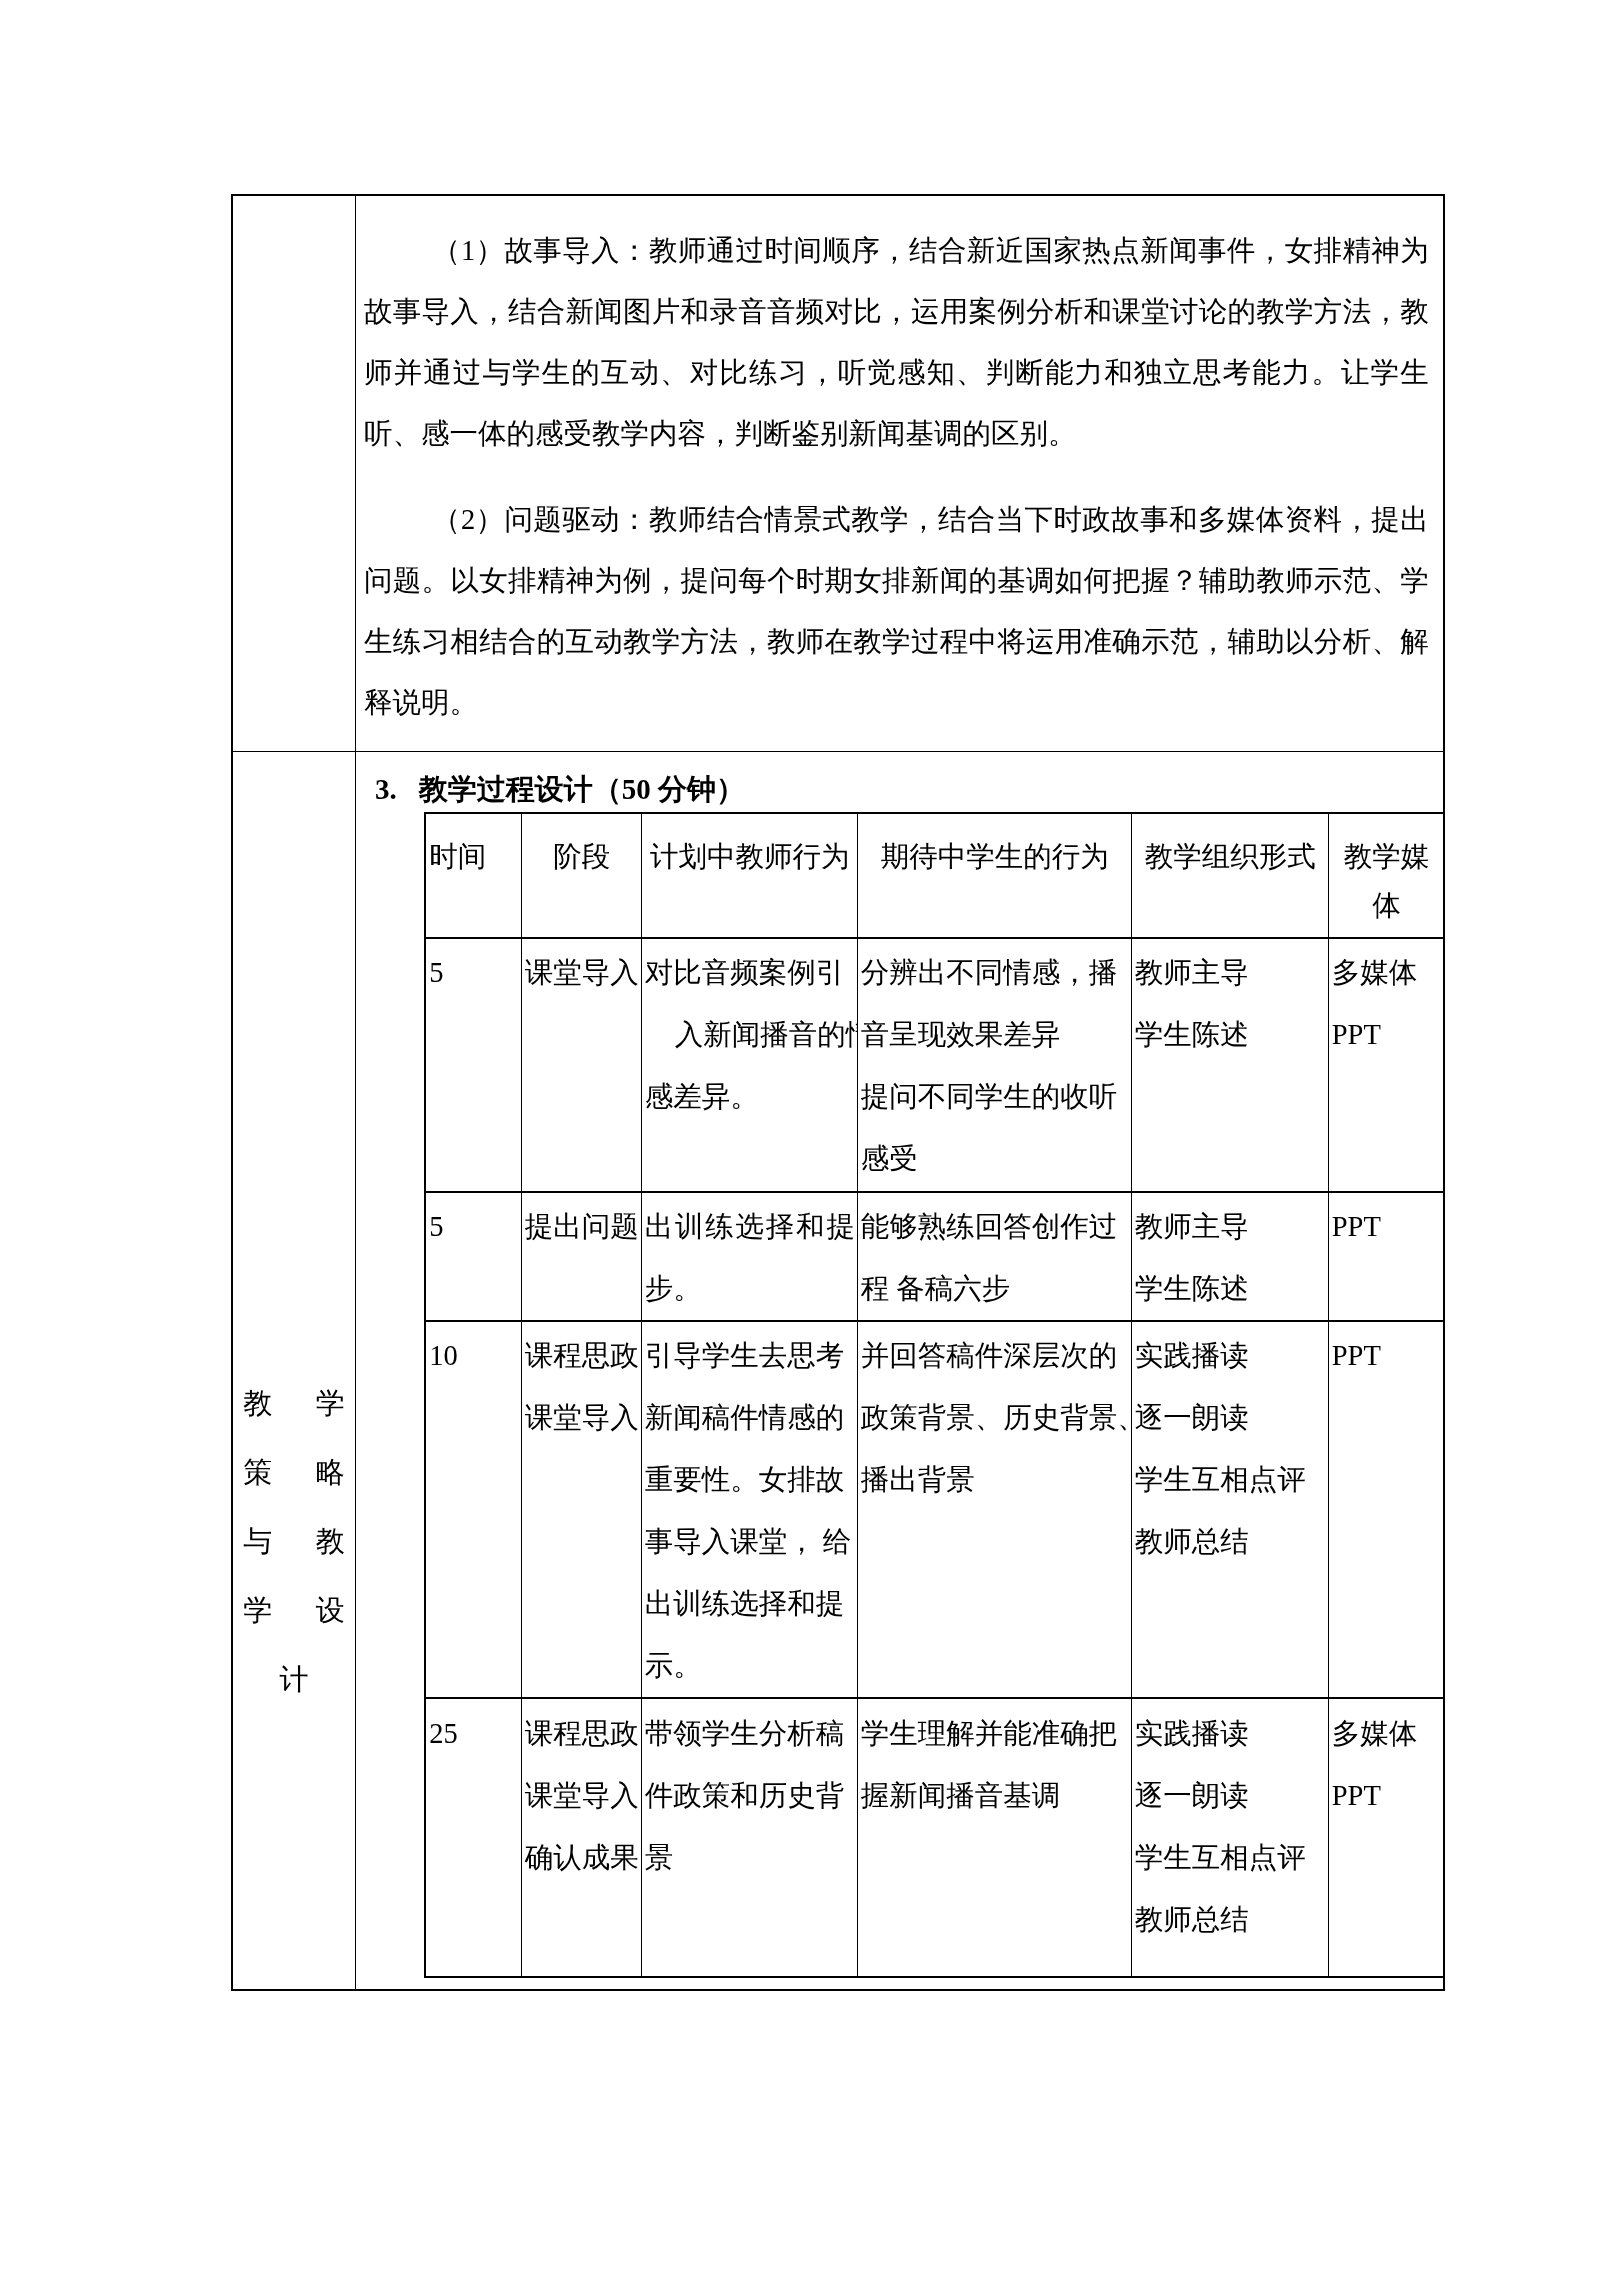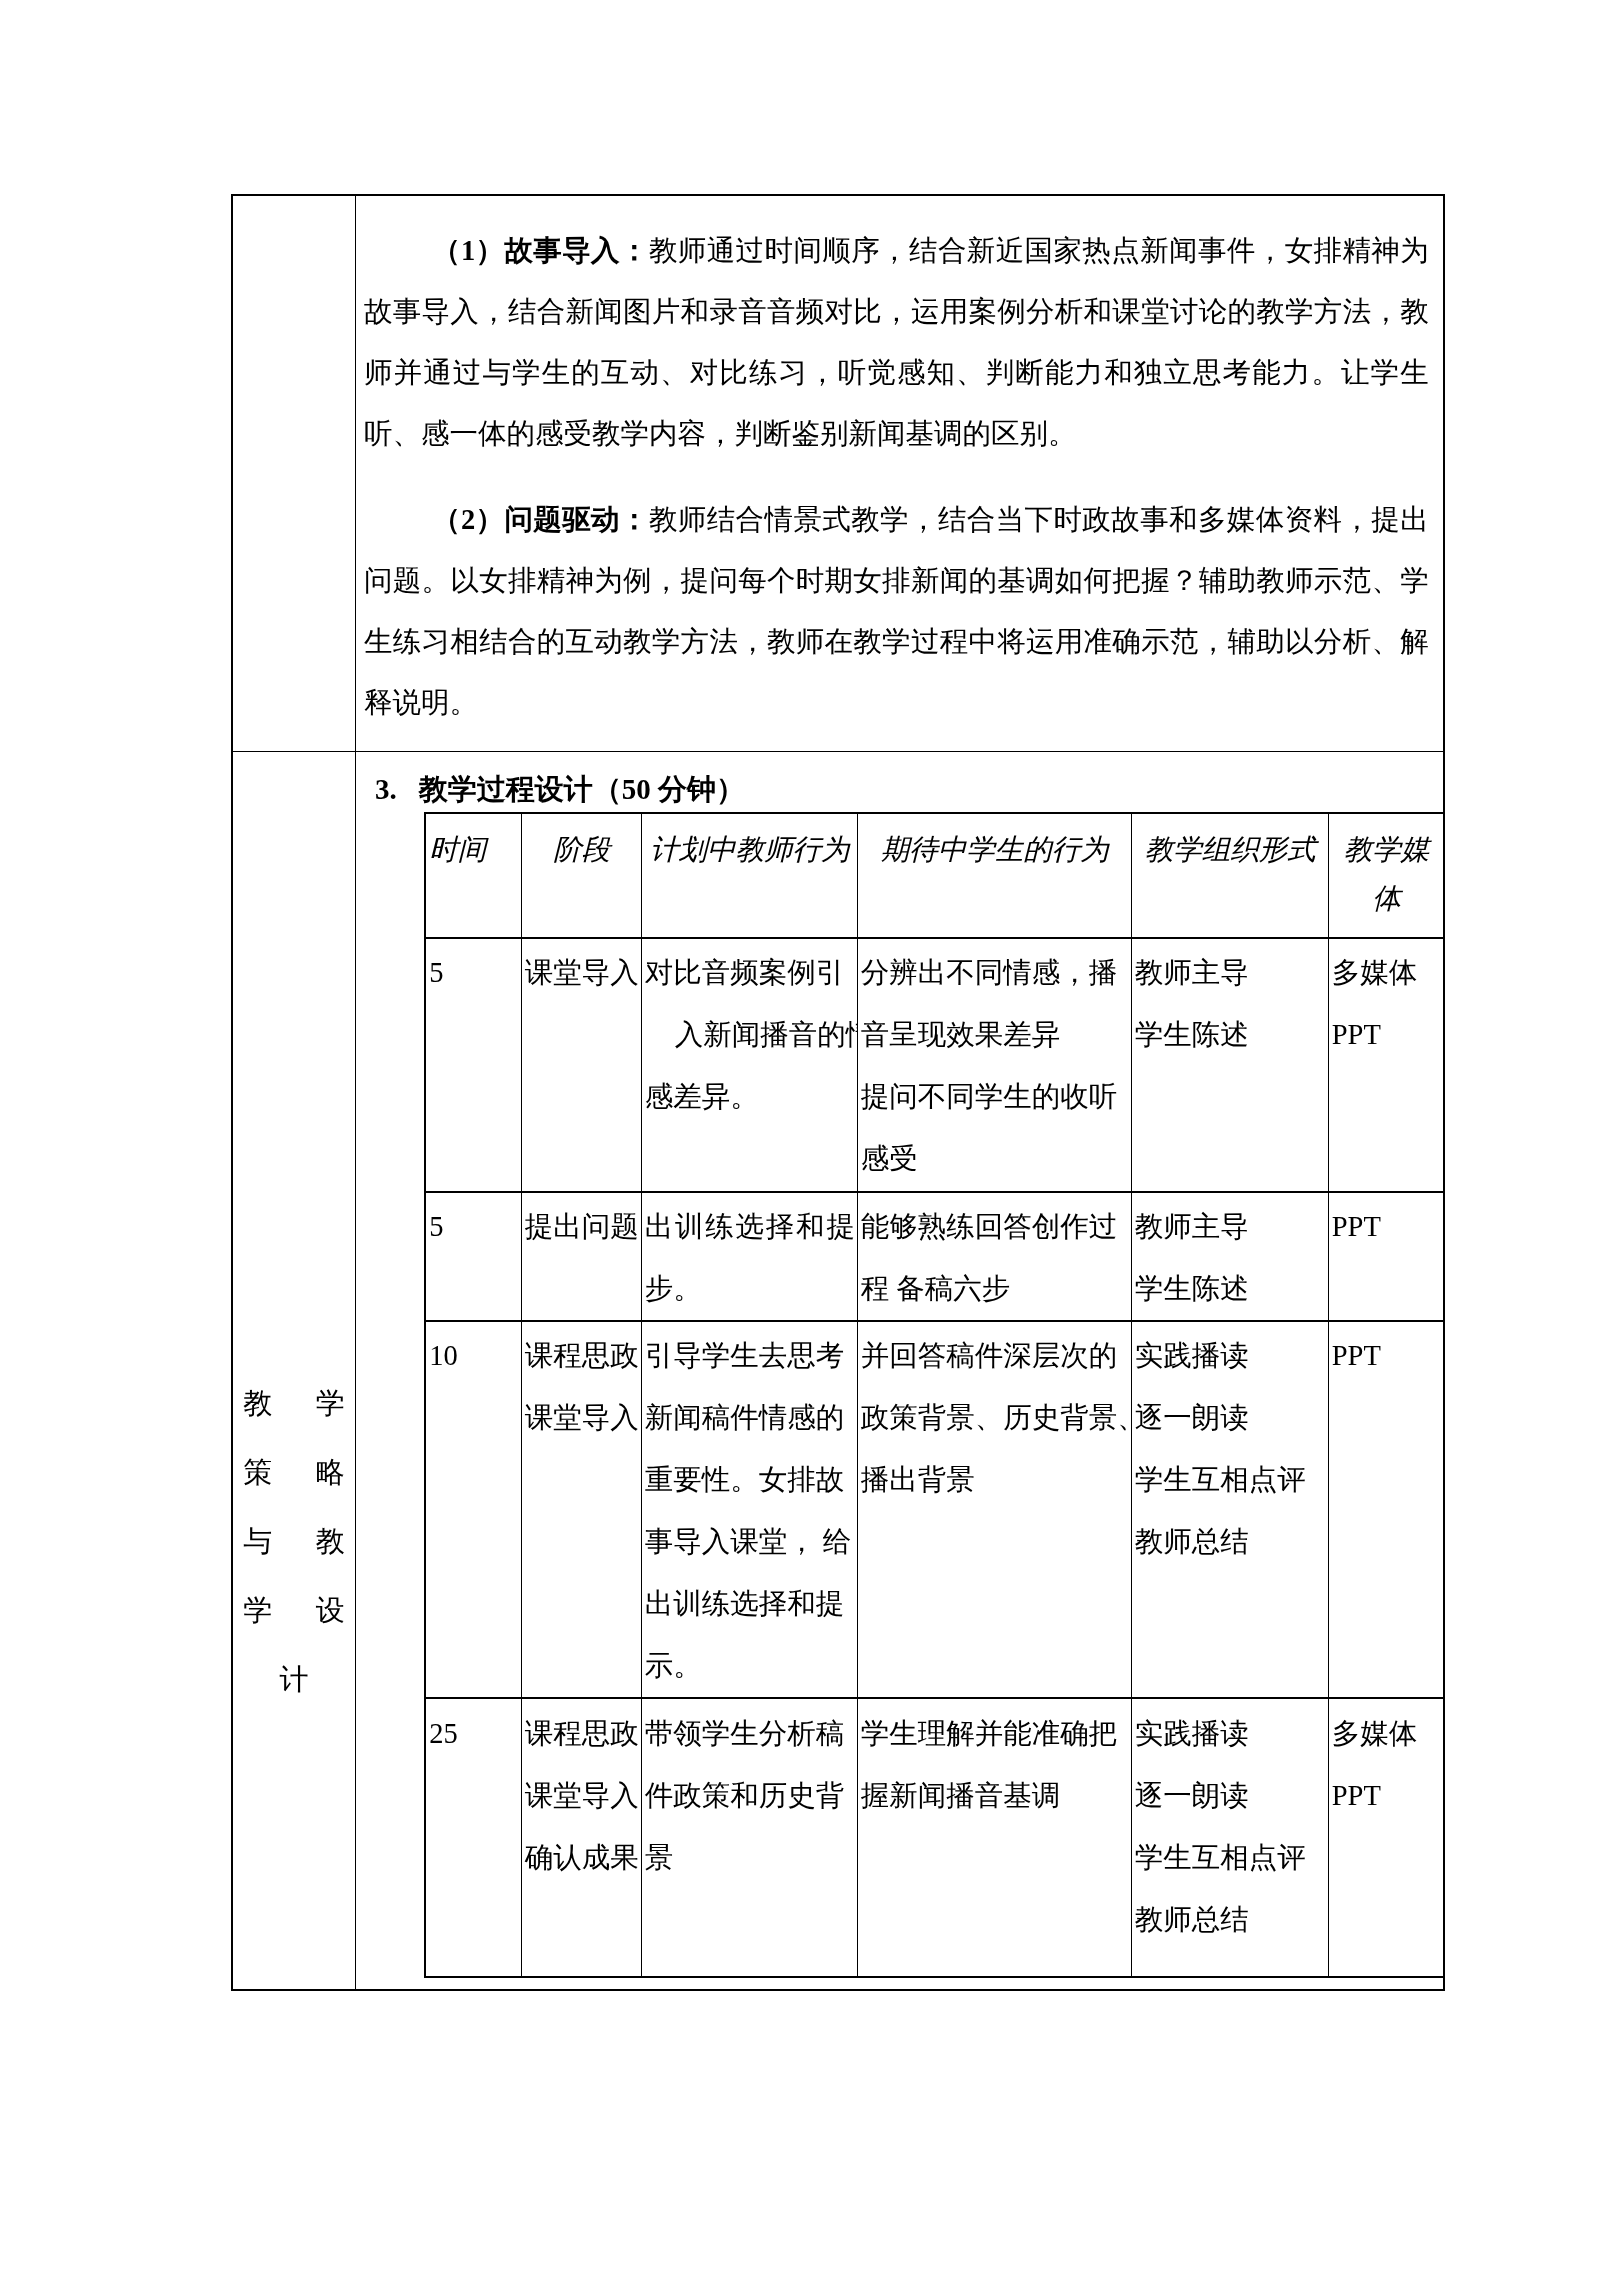--- a/index.html
+++ b/index.html
@@ -11,21 +11,21 @@
          border:2.4px solid #000;box-sizing:border-box;display:flex;flex-direction:column;}
   .rowA{display:flex;height:556px;border-bottom:1.6px solid #000;box-sizing:border-box;}
   .rowB{display:flex;flex:1;min-height:0;}
   .cell-label{width:123px;border-right:1.6px solid #000;box-sizing:border-box;flex:none;}
   .cell-main{flex:1;box-sizing:border-box;min-width:0;}
 
   
   .parA{padding:24px 14.3px 0 8px;font-size:28.5px;line-height:61px;text-align:justify;}
   .para{margin:0;text-indent:68px;}
   .para + .para{margin-top:25px;}
-  .lead{font-weight:bold;}
+  .lead{font-weight:normal;}
 
   
   .label2{font-size:29px;}
   .label-block{padding-top:617px;}
   .label-line{line-height:69px;padding:0 10.3px;text-align:justify;text-align-last:justify;}
   .label-line.one{text-align:center;text-align-last:center;}
 
   
   .mainB{position:relative;}
   .heading{margin:14.3px 0 0 19px;font-size:29px;font-weight:bold;line-height:46px;}
@@ -34,21 +34,21 @@
   table.process{position:absolute;left:68px;top:60px;width:1020px;
                 border-collapse:collapse;table-layout:fixed;border:2.4px solid #000;}
   .process td{border:1.6px solid #000;border-top-width:2.4px;border-bottom-width:2.4px;
               vertical-align:top;font-size:28.5px;line-height:62px;
               padding:3.2px 1.6px 0 3.2px;overflow:hidden;box-sizing:border-box;}
   .tr-head{height:125px;}
   .tr-r1{height:254px;}
   .tr-r2{height:128px;}
   .tr-r3{height:377px;}
   .tr-r4{height:279px;}
-  .tr-head td{text-align:center;padding-top:11px;line-height:49px;font-style:italic;}
+  .tr-head td{text-align:center;padding-top:18px;line-height:49px;}
   .tr-head td.th-time{text-align:left;padding-left:3.2px;}
   .ln{white-space:nowrap;}
   .c-time{padding-left:3.2px;}
   .c-media{padding-left:7.1px;border-radius:16px;}
   .c-teacher .ind{text-indent:30px;}
   .spread{text-align:justify;text-align-last:justify;white-space:normal;}
   .skip1{padding-top:67px;}
 
   .pageno{position:absolute;top:2134px;left:0;width:1623px;text-align:center;
           font-family:"Liberation Sans","DejaVu Sans",sans-serif;font-size:28px;color:#000;}

